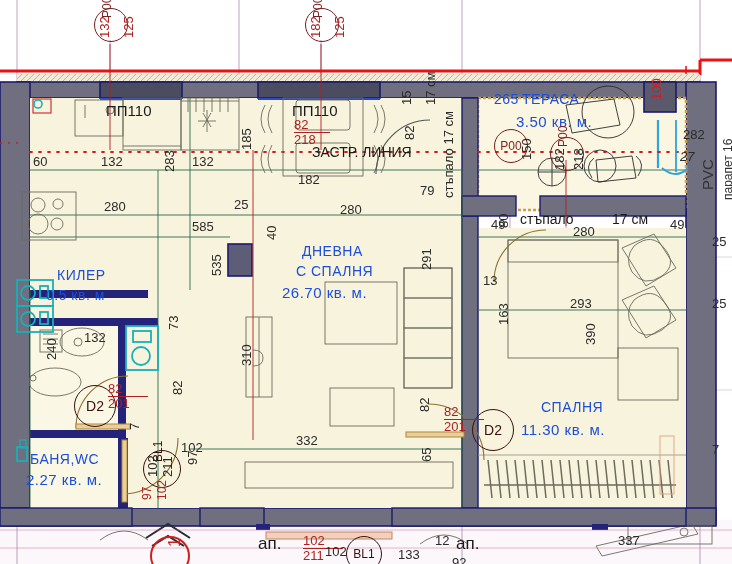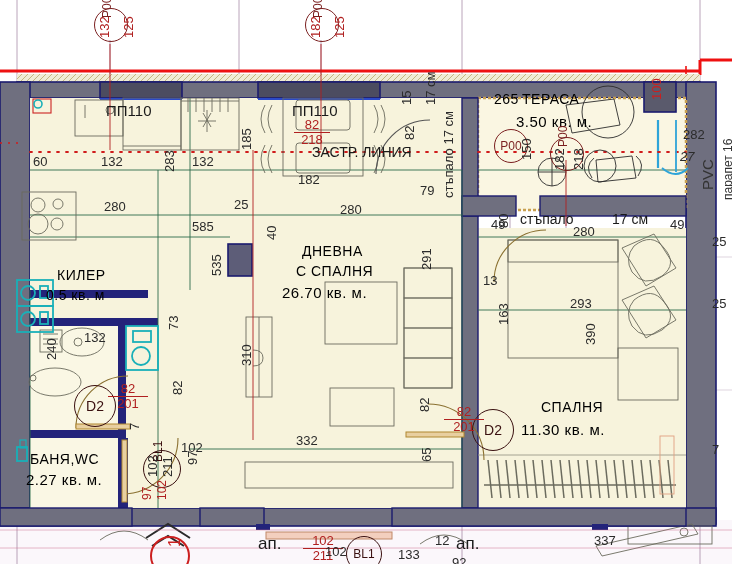--- a/index.html
+++ b/index.html
@@ -3,25 +3,25 @@
 <meta charset="utf-8">
 <style>
   html,body{margin:0;padding:0;background:#ffffff;}
   body{font-family:"Liberation Sans", sans-serif;}
   #plan{position:relative;width:732px;height:564px;overflow:hidden;background:#ffffff;}
   #plan svg{position:absolute;left:0;top:0;}
   .lbl{position:absolute;white-space:nowrap;font-family:"Liberation Sans", sans-serif;color:#1a1a1a;line-height:1;}
   .dim{position:absolute;white-space:nowrap;font-family:"Liberation Sans", sans-serif;color:#2b2b2b;font-size:13px;line-height:1;}
   .dimr{color:#b02020;}
   .dimv{transform-origin:left top;}
-  .room{font-size:14px;letter-spacing:.5px;color:#000000;text-align:center;}
+  .room{font-size:14px;letter-spacing:.5px;color:#1d4ed8;text-align:center;}
   .bubble{position:absolute;border:1.4px solid #7a1f1f;border-radius:50%;color:#7a1f1f;
           display:flex;align-items:center;justify-content:center;font-size:12px;background:transparent;}
   .bubble.dark{border-color:#3a1010;color:#3a1010;}
-  .frac{position:absolute;color:#b02020;font-size:13px;text-align:center;line-height:1.05;}
+  .frac{position:absolute;color:#b02020;font-size:13px;text-align:left;line-height:1.05;}
   .frac .bar{border-top:1.2px solid #b02020;display:block;}
 </style>
 </head>
 <body>
 
 <div id="plan">
 
   <svg width="732" height="564">
     <defs>
       <pattern id="hatchTop" width="6" height="6" patternUnits="userSpaceOnUse">
@@ -428,20 +428,20 @@
       <div class="dim" style="left: 650px; top: 100px; transform-origin: left top; transform: rotate(-90deg); color: rgb(204, 31, 31);">100</div>
       <div class="dim" style="left: 683px; top: 128px;">282</div>
       <div class="dim" style="left: 680px; top: 150px; font-style: italic;">27</div>
       <div class="dim" style="left: 483px; top: 274px;">13</div>
       <div class="dim" style="left: 570px; top: 297px;">293</div>
       <div class="dim" style="left: 497px; top: 325px; transform-origin: left top; transform: rotate(-90deg);">163</div>
       <div class="dim" style="left: 584px; top: 345px; transform-origin: left top; transform: rotate(-90deg);">390</div>
       <div class="dim" style="left: 712px; top: 235px;">25</div>
       <div class="dim" style="left: 712px; top: 297px;">25</div>
       <div class="dim" style="left: 712px; top: 443px;">7</div>
-      <div class="dim" style="left: 594px; top: 534px;">337</div>
+      <div class="dim" style="left: 618px; top: 534px;">337</div>
       <div class="dim" style="left: 398px; top: 548px;">133</div>
       <div class="dim" style="left: 435px; top: 534px;">12</div>
       <div class="dim" style="left: 452px; top: 556px;">92</div>
       <div class="dim" style="left: 325px; top: 545px;">102</div>
     </div>
 
 </div>
 
 </body></html>

